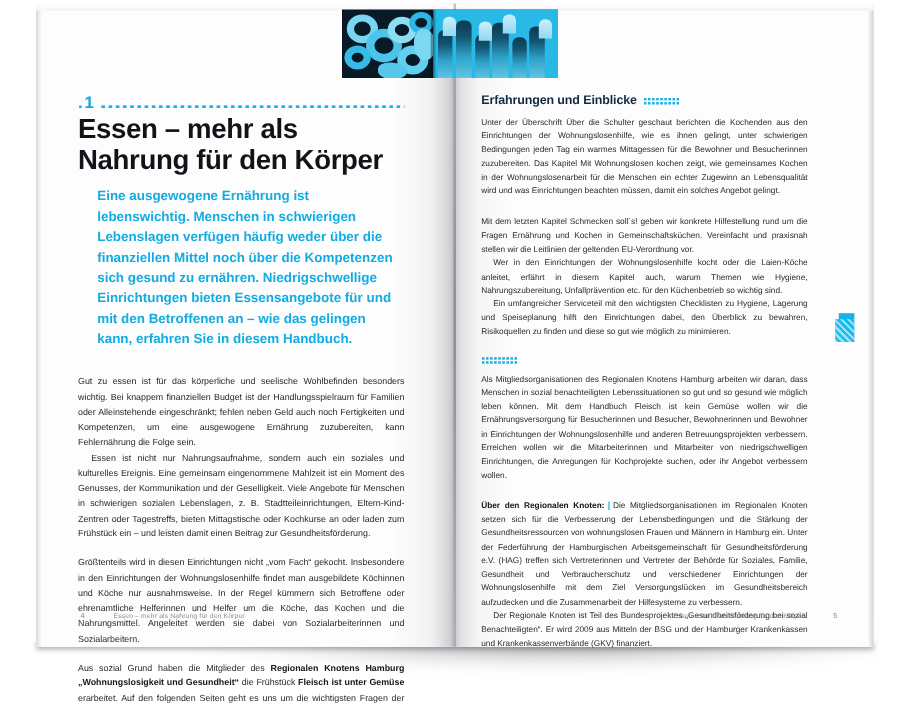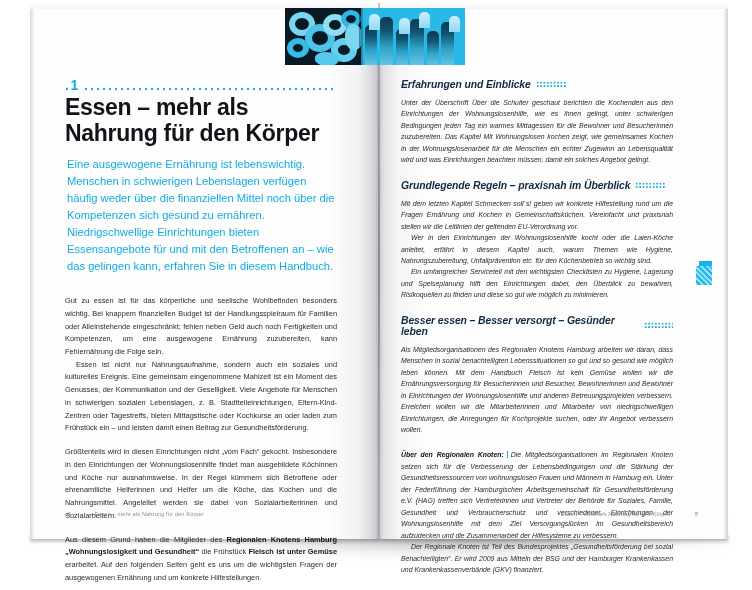--- a/index.html
+++ b/index.html
@@ -41,21 +41,21 @@
     width: 698px; height: 536px;
     background: #ffffff;
     display: flex;
   }
   .page {
     position: relative;
     height: 100%;
     background: #fdfdfd;
   }
   .page.left  { width: 349px; }
-  .page.right { width: 349px; font-style: italic; }
+  .page.right { width: 349px; }
 
   
   .page.left::after {
     content: "";
     position: absolute; right: 0; top: 0; bottom: 0; width: 52px;
     background: linear-gradient(to right, rgba(255,255,255,0) 0%, rgba(218,216,219,0.30) 62%, rgba(182,180,186,0.62) 92%, rgba(160,158,166,0.78) 100%);
     pointer-events: none;
   }
   .page.right::after {
     content: "";
@@ -183,24 +183,24 @@
   h1.title {
     margin: 0 0 10px 0;
     font-size: 23px;
     line-height: 1.13;
     font-weight: 700;
     color: #111318;
     letter-spacing: -0.3px;
   }
 
   p.lead {
-    margin: 0 0 20px 2px;
+    margin: 0 0 20px 16px;
     font-size: 11.2px;
     line-height: 1.52;
-    font-weight: 400;
+    font-weight: 700;
     color: #12ace2;
   }
 
   p.body {
     margin: 0 0 11px 0;
     font-size: 7.4px;
     line-height: 1.72;
     color: #2a2a2e;
     text-align: justify;
     hyphens: auto;
@@ -295,21 +295,21 @@
 
         <h1 class="title">Essen – mehr als Nahrung für den Körper</h1>
 
         <p class="lead">Eine ausgewogene Ernährung ist lebenswichtig. Menschen in schwierigen Lebenslagen verfügen häufig weder über die finanziellen Mittel noch über die Kompetenzen sich gesund zu ernähren. Niedrigschwellige Einrichtungen bieten Essensangebote für und mit den Betroffenen an – wie das gelingen kann, erfahren Sie in diesem Handbuch.</p>
 
         <p class="body">Gut zu essen ist für das körperliche und seelische Wohlbefinden besonders wichtig. Bei knappem finanziellen Budget ist der Handlungsspielraum für Familien oder Alleinstehende eingeschränkt; fehlen neben Geld auch noch Fertigkeiten und Kompetenzen, um eine ausgewogene Ernährung zuzubereiten, kann Fehlernährung die Folge sein.</p>
         <p class="body indent">Essen ist nicht nur Nahrungsaufnahme, sondern auch ein soziales und kulturelles Ereignis. Eine gemeinsam eingenommene Mahlzeit ist ein Moment des Genusses, der Kommunikation und der Geselligkeit. Viele Angebote für Menschen in schwierigen sozialen Lebenslagen, z. B. Stadtteileinrichtungen, Eltern-Kind-Zentren oder Tagestreffs, bieten Mittagstische oder Kochkurse an oder laden zum Frühstück ein – und leisten damit einen Beitrag zur Gesundheitsförderung.</p>
         <p class="body">Größtenteils wird in diesen Einrichtungen nicht „vom Fach“ gekocht. Insbesondere in den Einrichtungen der Wohnungslosenhilfe findet man ausgebildete Köchinnen und Köche nur ausnahmsweise. In der Regel kümmern sich Betroffene oder ehrenamtliche Helferinnen und Helfer um die Köche, das Kochen und die Nahrungsmittel. Angeleitet werden sie dabei von Sozialarbeiterinnen und Sozialarbeitern.</p>
 
         <p class="body">
-          <span>Aus diesem Grund haben die Mitglieder des </span><b>Regionalen Knotens Hamburg „Wohnungslosigkeit und Gesundheit“</b><span> die Frühstück </span><b>Fleisch ist unter Gemüse</b><span> erarbeitet. Auf den folgenden Seiten geht es uns um die wichtigsten Fragen der ausgewogenen Ernährung und um konkrete Hilfestellungen.</span>
+          <span>Aus sozial Grund haben die Mitglieder des </span><b>Regionalen Knotens Hamburg „Wohnungslosigkeit und Gesundheit“</b><span> die Frühstück </span><b>Fleisch ist unter Gemüse</b><span> erarbeitet. Auf den folgenden Seiten geht es uns um die wichtigsten Fragen der ausgewogenen Ernährung und um konkrete Hilfestellungen.</span>
         </p>
 
       </div>
 
       <div class="footer left">
         <span class="pg">4</span>
         <span>Essen – mehr als Nahrung für den Körper</span>
       </div>
     </div>
 
@@ -320,32 +320,27 @@
 
         <div class="sec-block">
           <h2 class="sec">
             <span>Erfahrungen und Einblicke</span>
             <span class="dots"></span>
           </h2>
           <p class="note">Unter der Überschrift Über die Schulter geschaut berichten die Kochenden aus den Einrichtungen der Wohnungslosenhilfe, wie es ihnen gelingt, unter schwierigen Bedingungen jeden Tag ein warmes Mittagessen für die Bewohner und Besucherinnen zuzubereiten. Das Kapitel Mit Wohnungslosen kochen zeigt, wie gemeinsames Kochen in der Wohnungslosenarbeit für die Menschen ein echter Zugewinn an Lebensqualität wird und was Einrichtungen beachten müssen, damit ein solches Angebot gelingt.</p>
         </div>
 
         <div class="sec-block">
-          <h2 class="sec">
-            <span>Grundlegende Regeln – praxisnah im Überblick</span>
-            <span class="dots"></span>
-          </h2>
           <p class="note">Mit dem letzten Kapitel Schmecken soll´s! geben wir konkrete Hilfestellung rund um die Fragen Ernährung und Kochen in Gemeinschaftsküchen. Vereinfacht und praxisnah stellen wir die Leitlinien der geltenden EU-Verordnung vor.</p>
           <p class="note indent">Wer in den Einrichtungen der Wohnungslosenhilfe kocht oder die Laien-Köche anleitet, erfährt in diesem Kapitel auch, warum Themen wie Hygiene, Nahrungszubereitung, Unfallprävention etc. für den Küchenbetrieb so wichtig sind.</p>
           <p class="note indent">Ein umfangreicher Serviceteil mit den wichtigsten Checklisten zu Hygiene, Lagerung und Speiseplanung hilft den Einrichtungen dabei, den Überblick zu bewahren, Risikoquellen zu finden und diese so gut wie möglich zu minimieren.</p>
         </div>
 
         <div class="sec-block">
           <h2 class="sec">
-            <span>Besser essen – Besser versorgt – Gesünder leben</span>
             <span class="dots"></span>
           </h2>
           <p class="note">Als Mitgliedsorganisationen des Regionalen Knotens Hamburg arbeiten wir daran, dass Menschen in sozial benachteiligten Lebenssituationen so gut und so gesund wie möglich leben können. Mit dem Handbuch Fleisch ist kein Gemüse wollen wir die Ernährungsversorgung für Besucherinnen und Besucher, Bewohnerinnen und Bewohner in Einrichtungen der Wohnungslosenhilfe und anderen Betreuungsprojekten verbessern. Erreichen wollen wir die Mitarbeiterinnen und Mitarbeiter von niedrigschwelligen Einrichtungen, die Anregungen für Kochprojekte suchen, oder ihr Angebot verbessern wollen.</p>
         </div>
 
         <div class="sec-block last">
           <p class="note">
             <span class="note-label">Über den Regionalen Knoten:</span><span>Die Mitgliedsorganisationen im Regionalen Knoten setzen sich für die Verbesserung der Lebensbedingungen und die Stärkung der Gesundheitsressourcen von wohnungslosen Frauen und Männern in Hamburg ein. Unter der Federführung der Hamburgischen Arbeitsgemeinschaft für Gesundheitsförderung e.V. (HAG) treffen sich Vertreterinnen und Vertreter der Behörde für Soziales, Familie, Gesundheit und Verbraucherschutz und verschiedener Einrichtungen der Wohnungslosenhilfe mit dem Ziel Versorgungslücken im Gesundheitsbereich aufzudecken und die Zusammenarbeit der Hilfesysteme zu verbessern.</span>
           </p>
           <p class="note indent">Der Regionale Knoten ist Teil des Bundesprojektes „Gesundheitsförderung bei sozial Benachteiligten“. Er wird 2009 aus Mitteln der BSG und der Hamburger Krankenkassen und Krankenkassenverbände (GKV) finanziert.</p>

